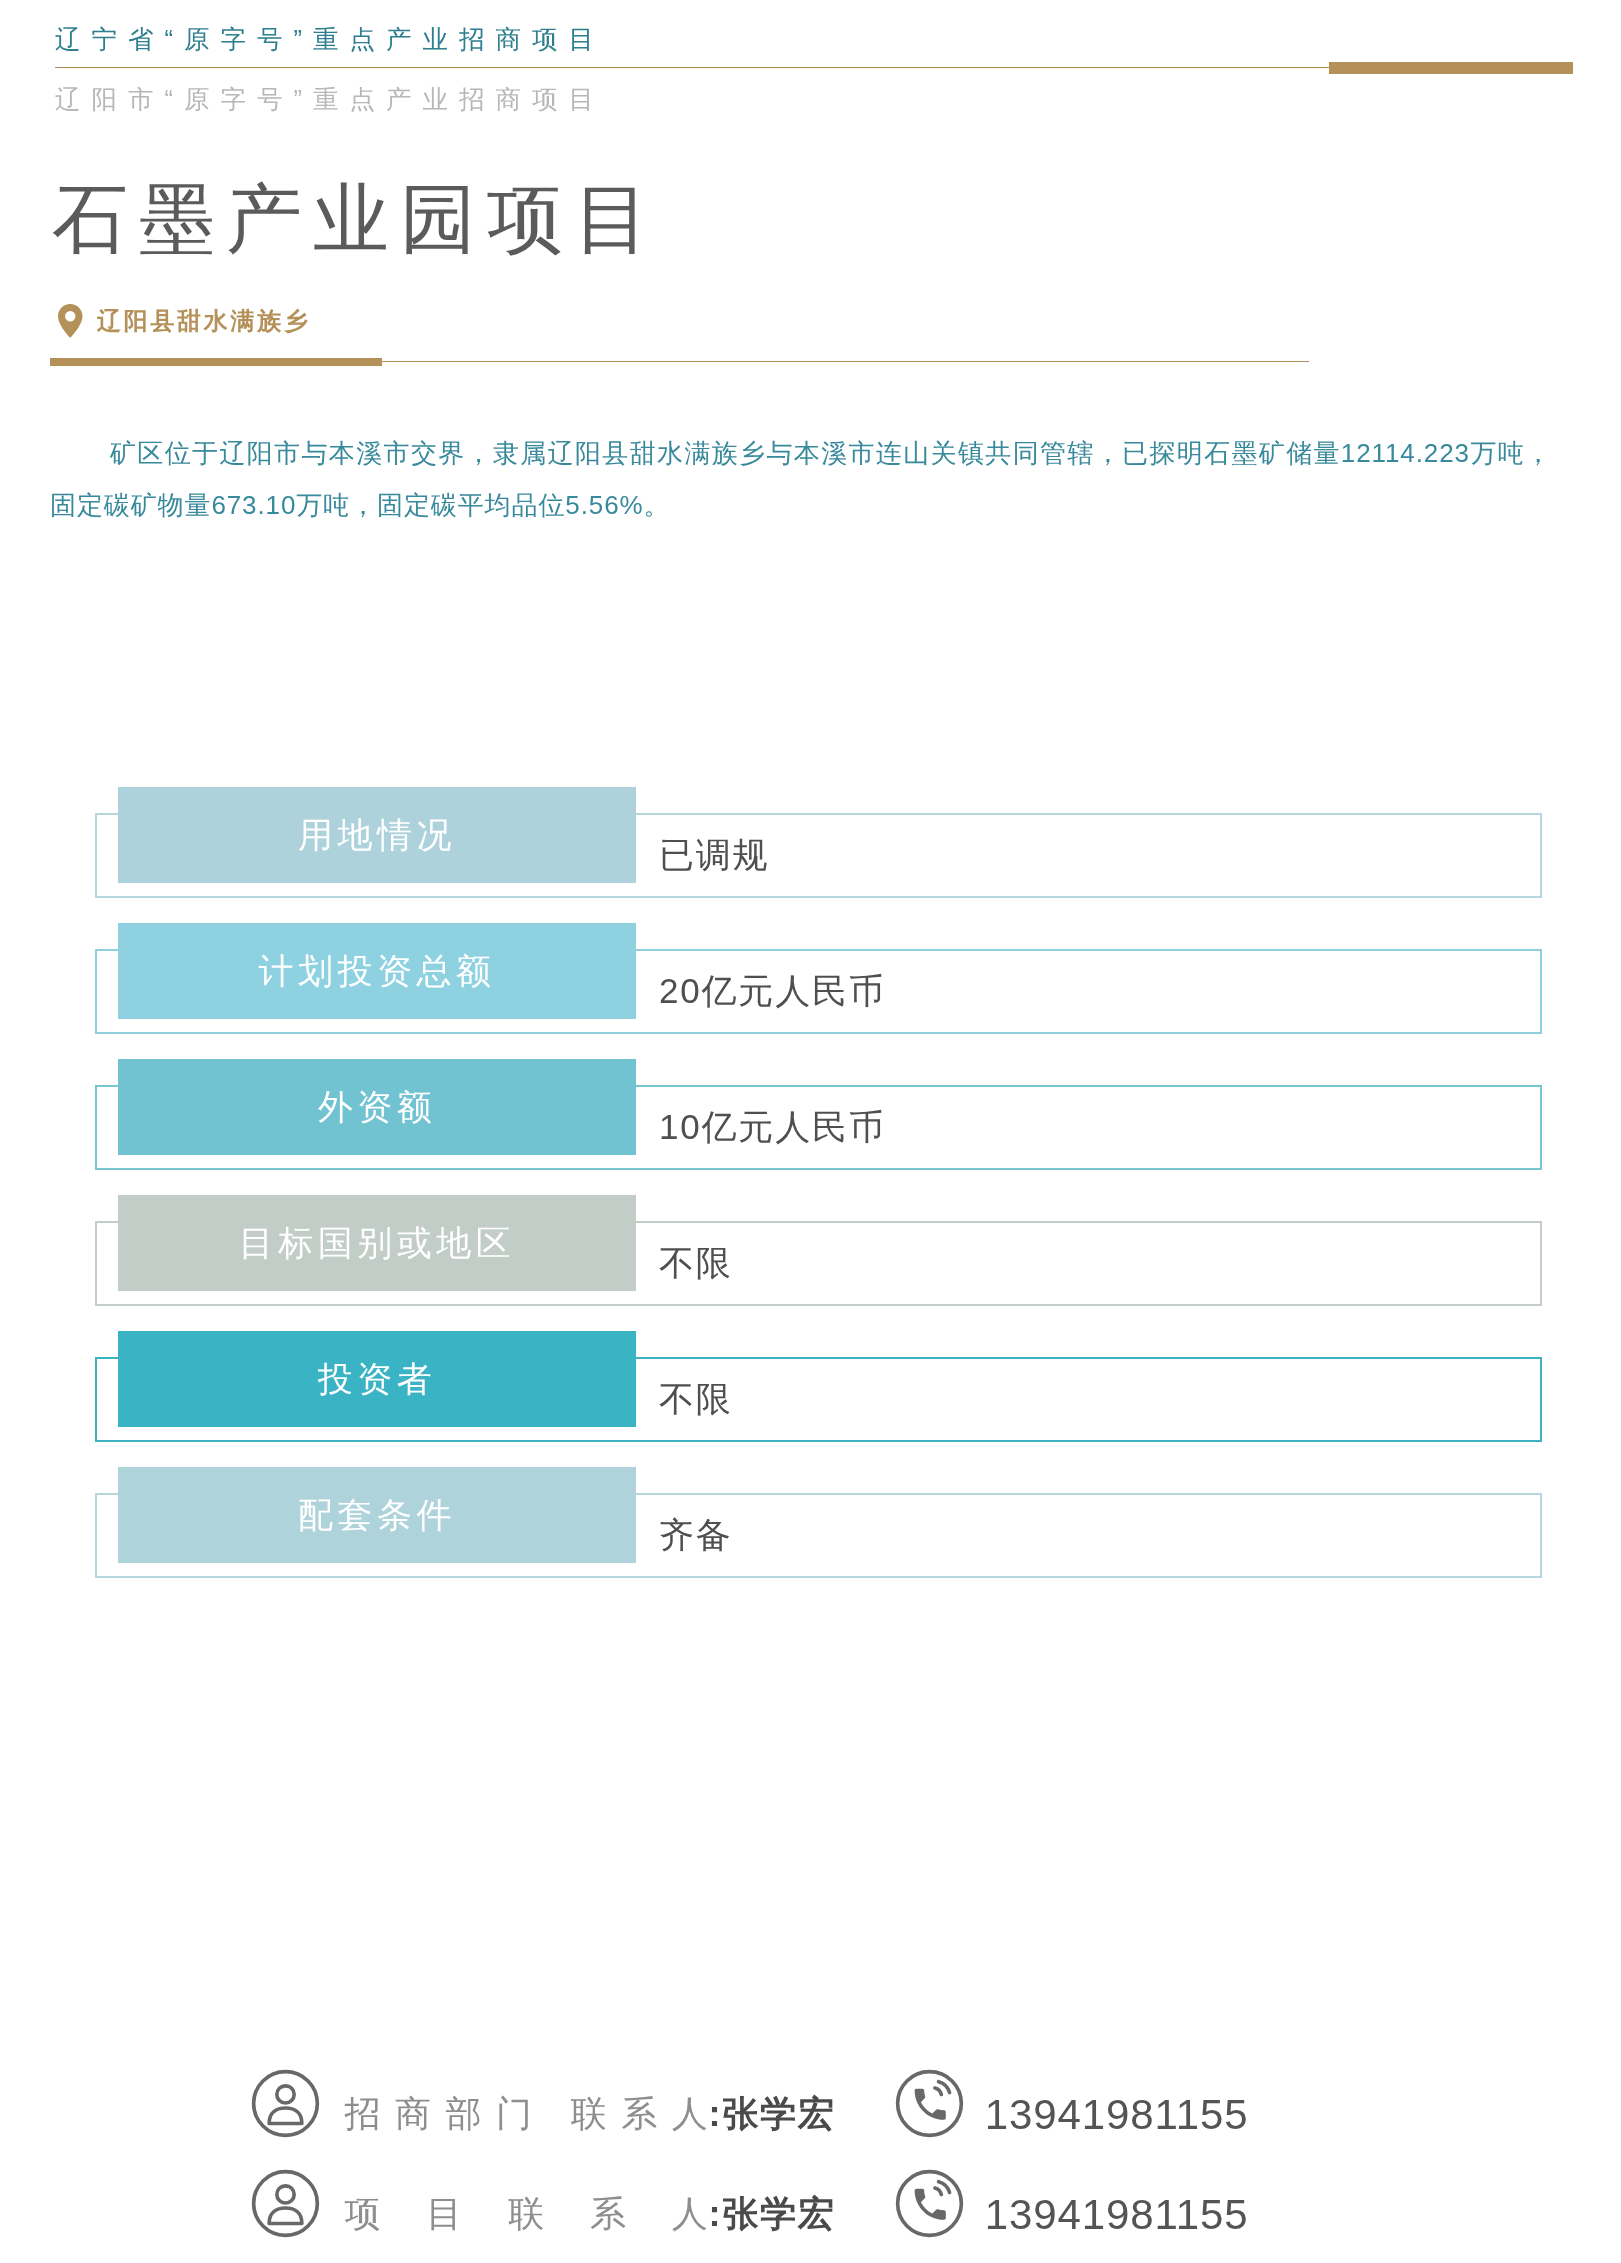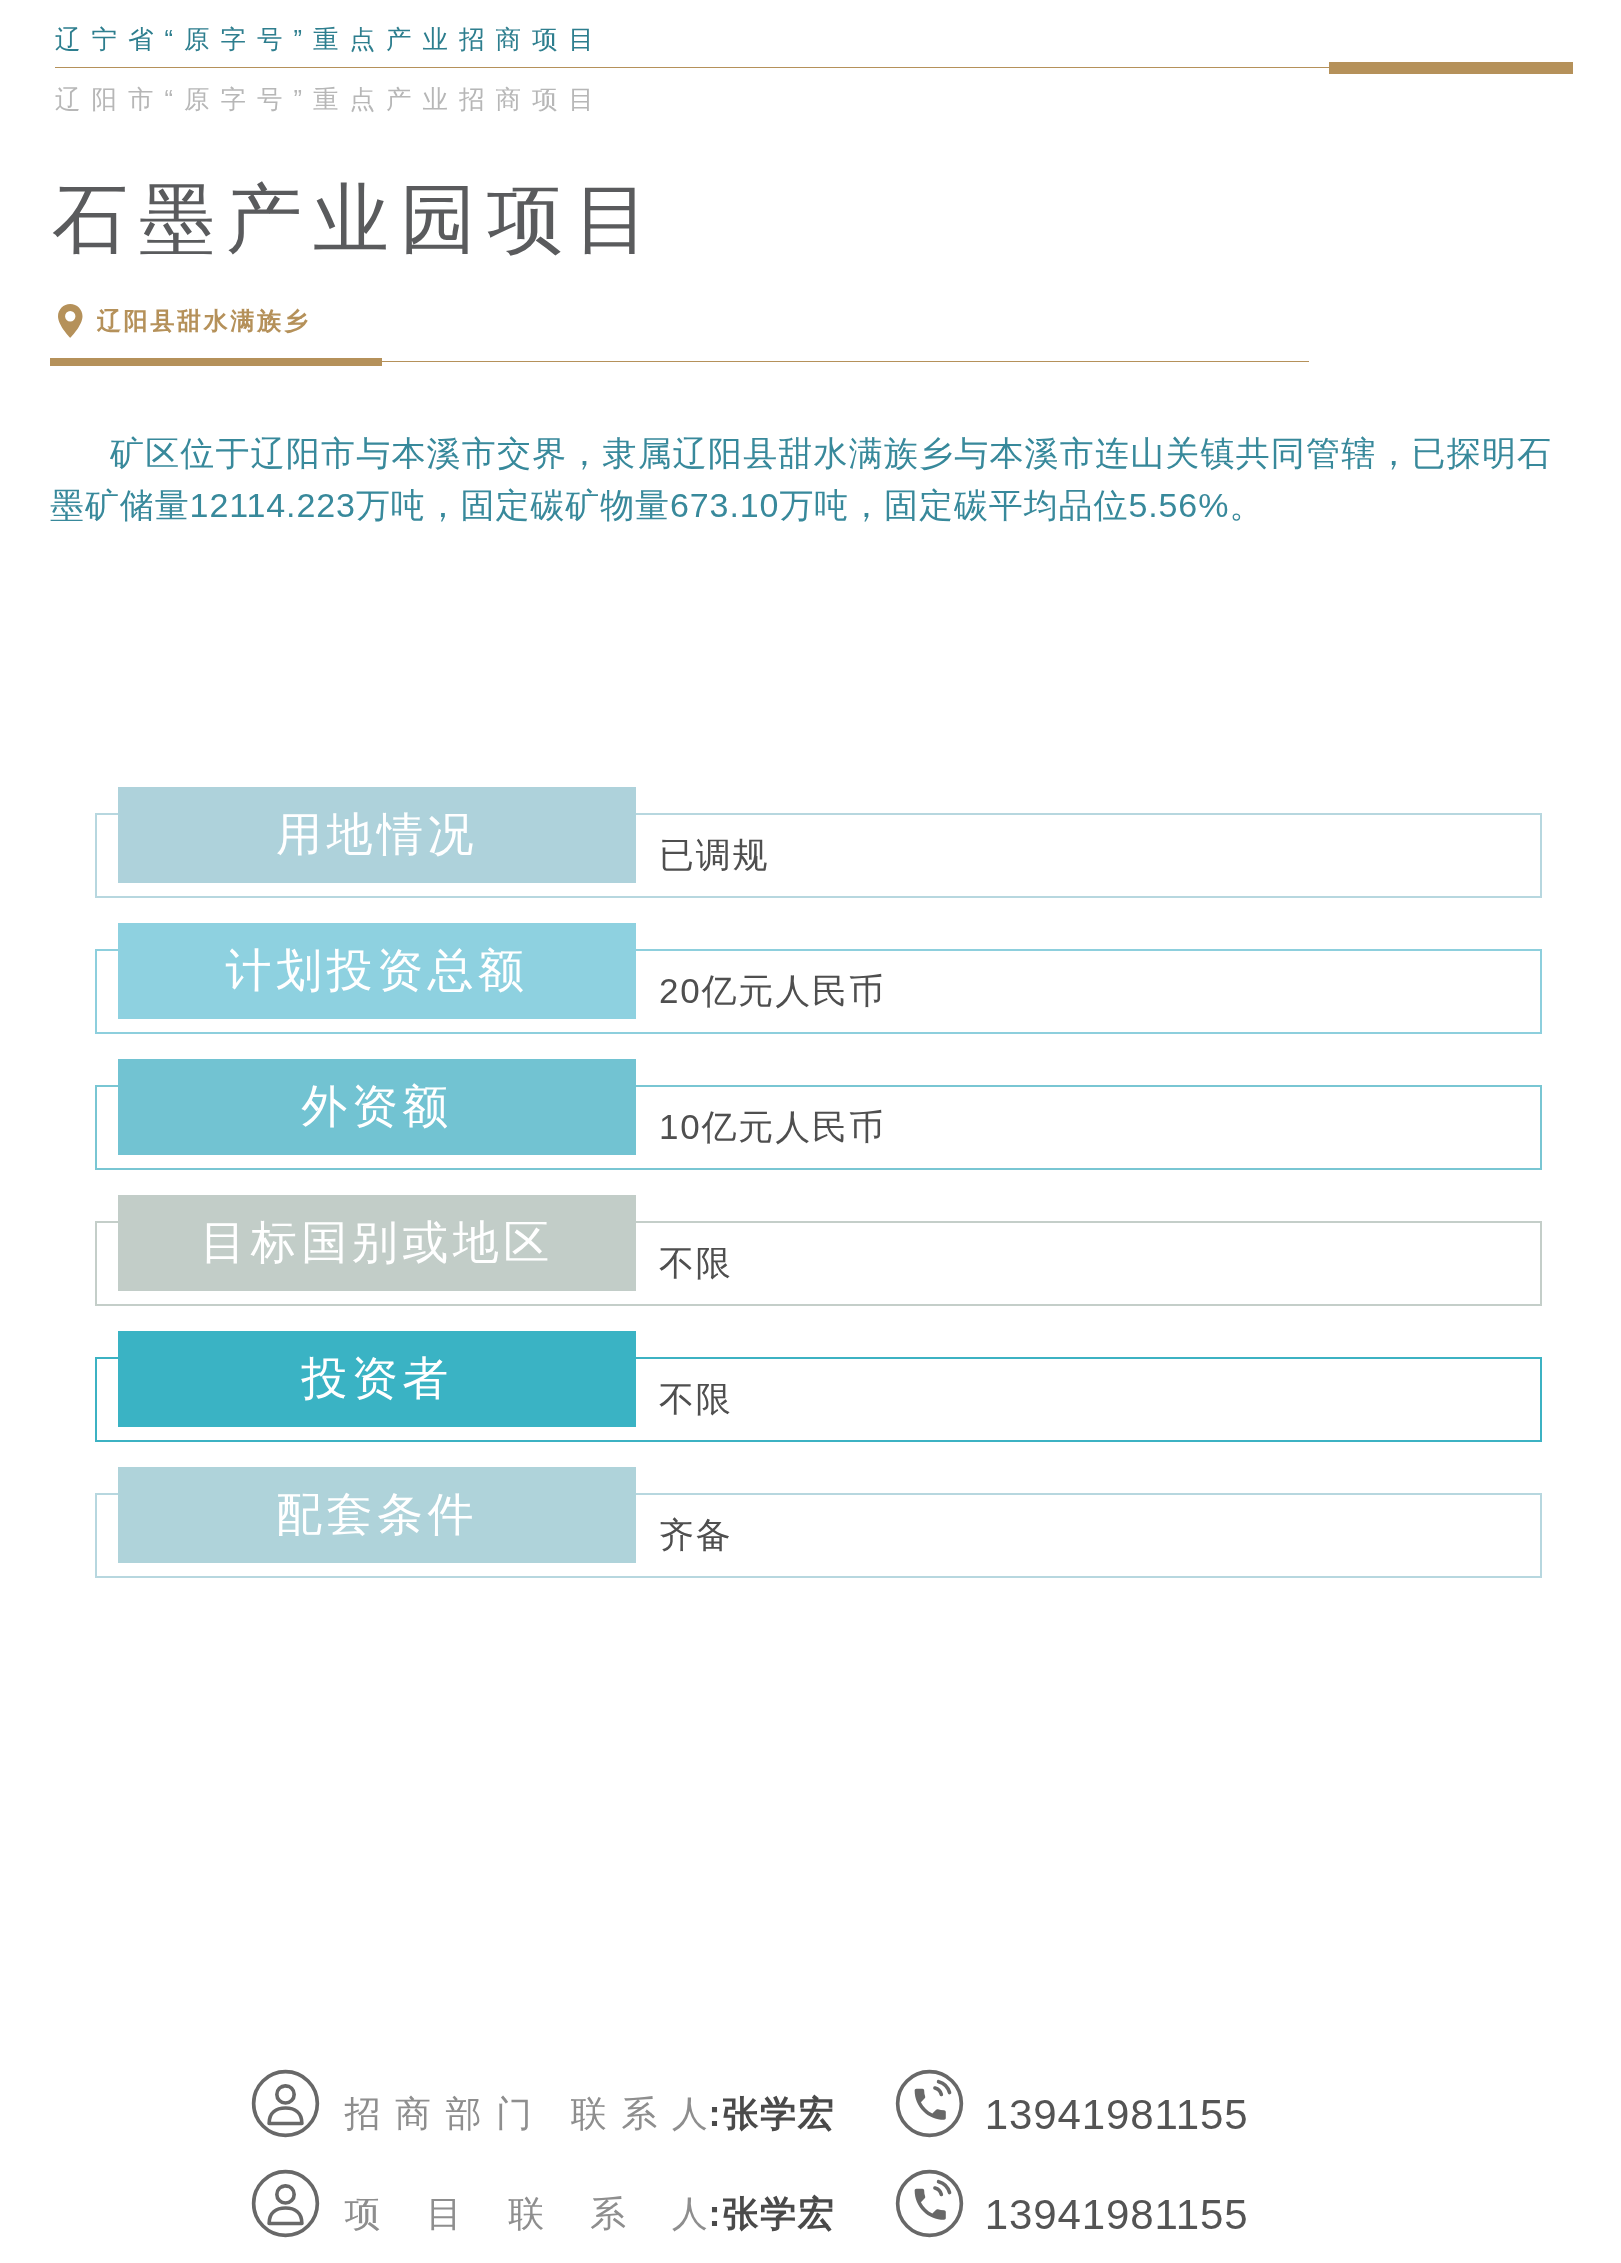--- a/index.html
+++ b/index.html
@@ -72,38 +72,38 @@
     background:var(--gold);
   }
   .divider-thin{
     position:absolute;left:332px;right:0;top:2.7px;height:1.8px;
     background:var(--gold);
   }
 
   
   .desc{
     position:absolute;left:50px;top:427px;width:1502px;
-    font-size:34px;line-height:52px;letter-spacing:0.9px;
+    font-size:26px;line-height:52px;letter-spacing:0.9px;
     color:var(--paragraph-teal);
     text-align:justify;text-justify:inter-character;
     text-indent:60px;
   }
 
   
   .rows{position:absolute;left:0;top:787px;width:1622px;}
   .info-row{position:relative;height:110px;margin-bottom:26px;}
   .row-outer{
     position:absolute;left:95px;top:25.5px;width:1447px;height:85px;
     border:2.7px solid var(--border,#ccc);
     background:#ffffff;
   }
   .row-label{
     position:absolute;left:118px;top:0;width:518px;height:96px;
     background:var(--bg,#ccc);
-    color:#ffffff;font-size:46px;letter-spacing:4.5px;
+    color:#ffffff;font-size:35px;letter-spacing:4.5px;
     display:flex;align-items:center;justify-content:center;
     white-space:nowrap;
   }
   .row-value{
     position:absolute;left:659px;top:25.5px;height:85px;
     display:flex;align-items:center;
     font-size:35px;letter-spacing:1.8px;color:var(--value-gray);
     white-space:nowrap;
   }
 

